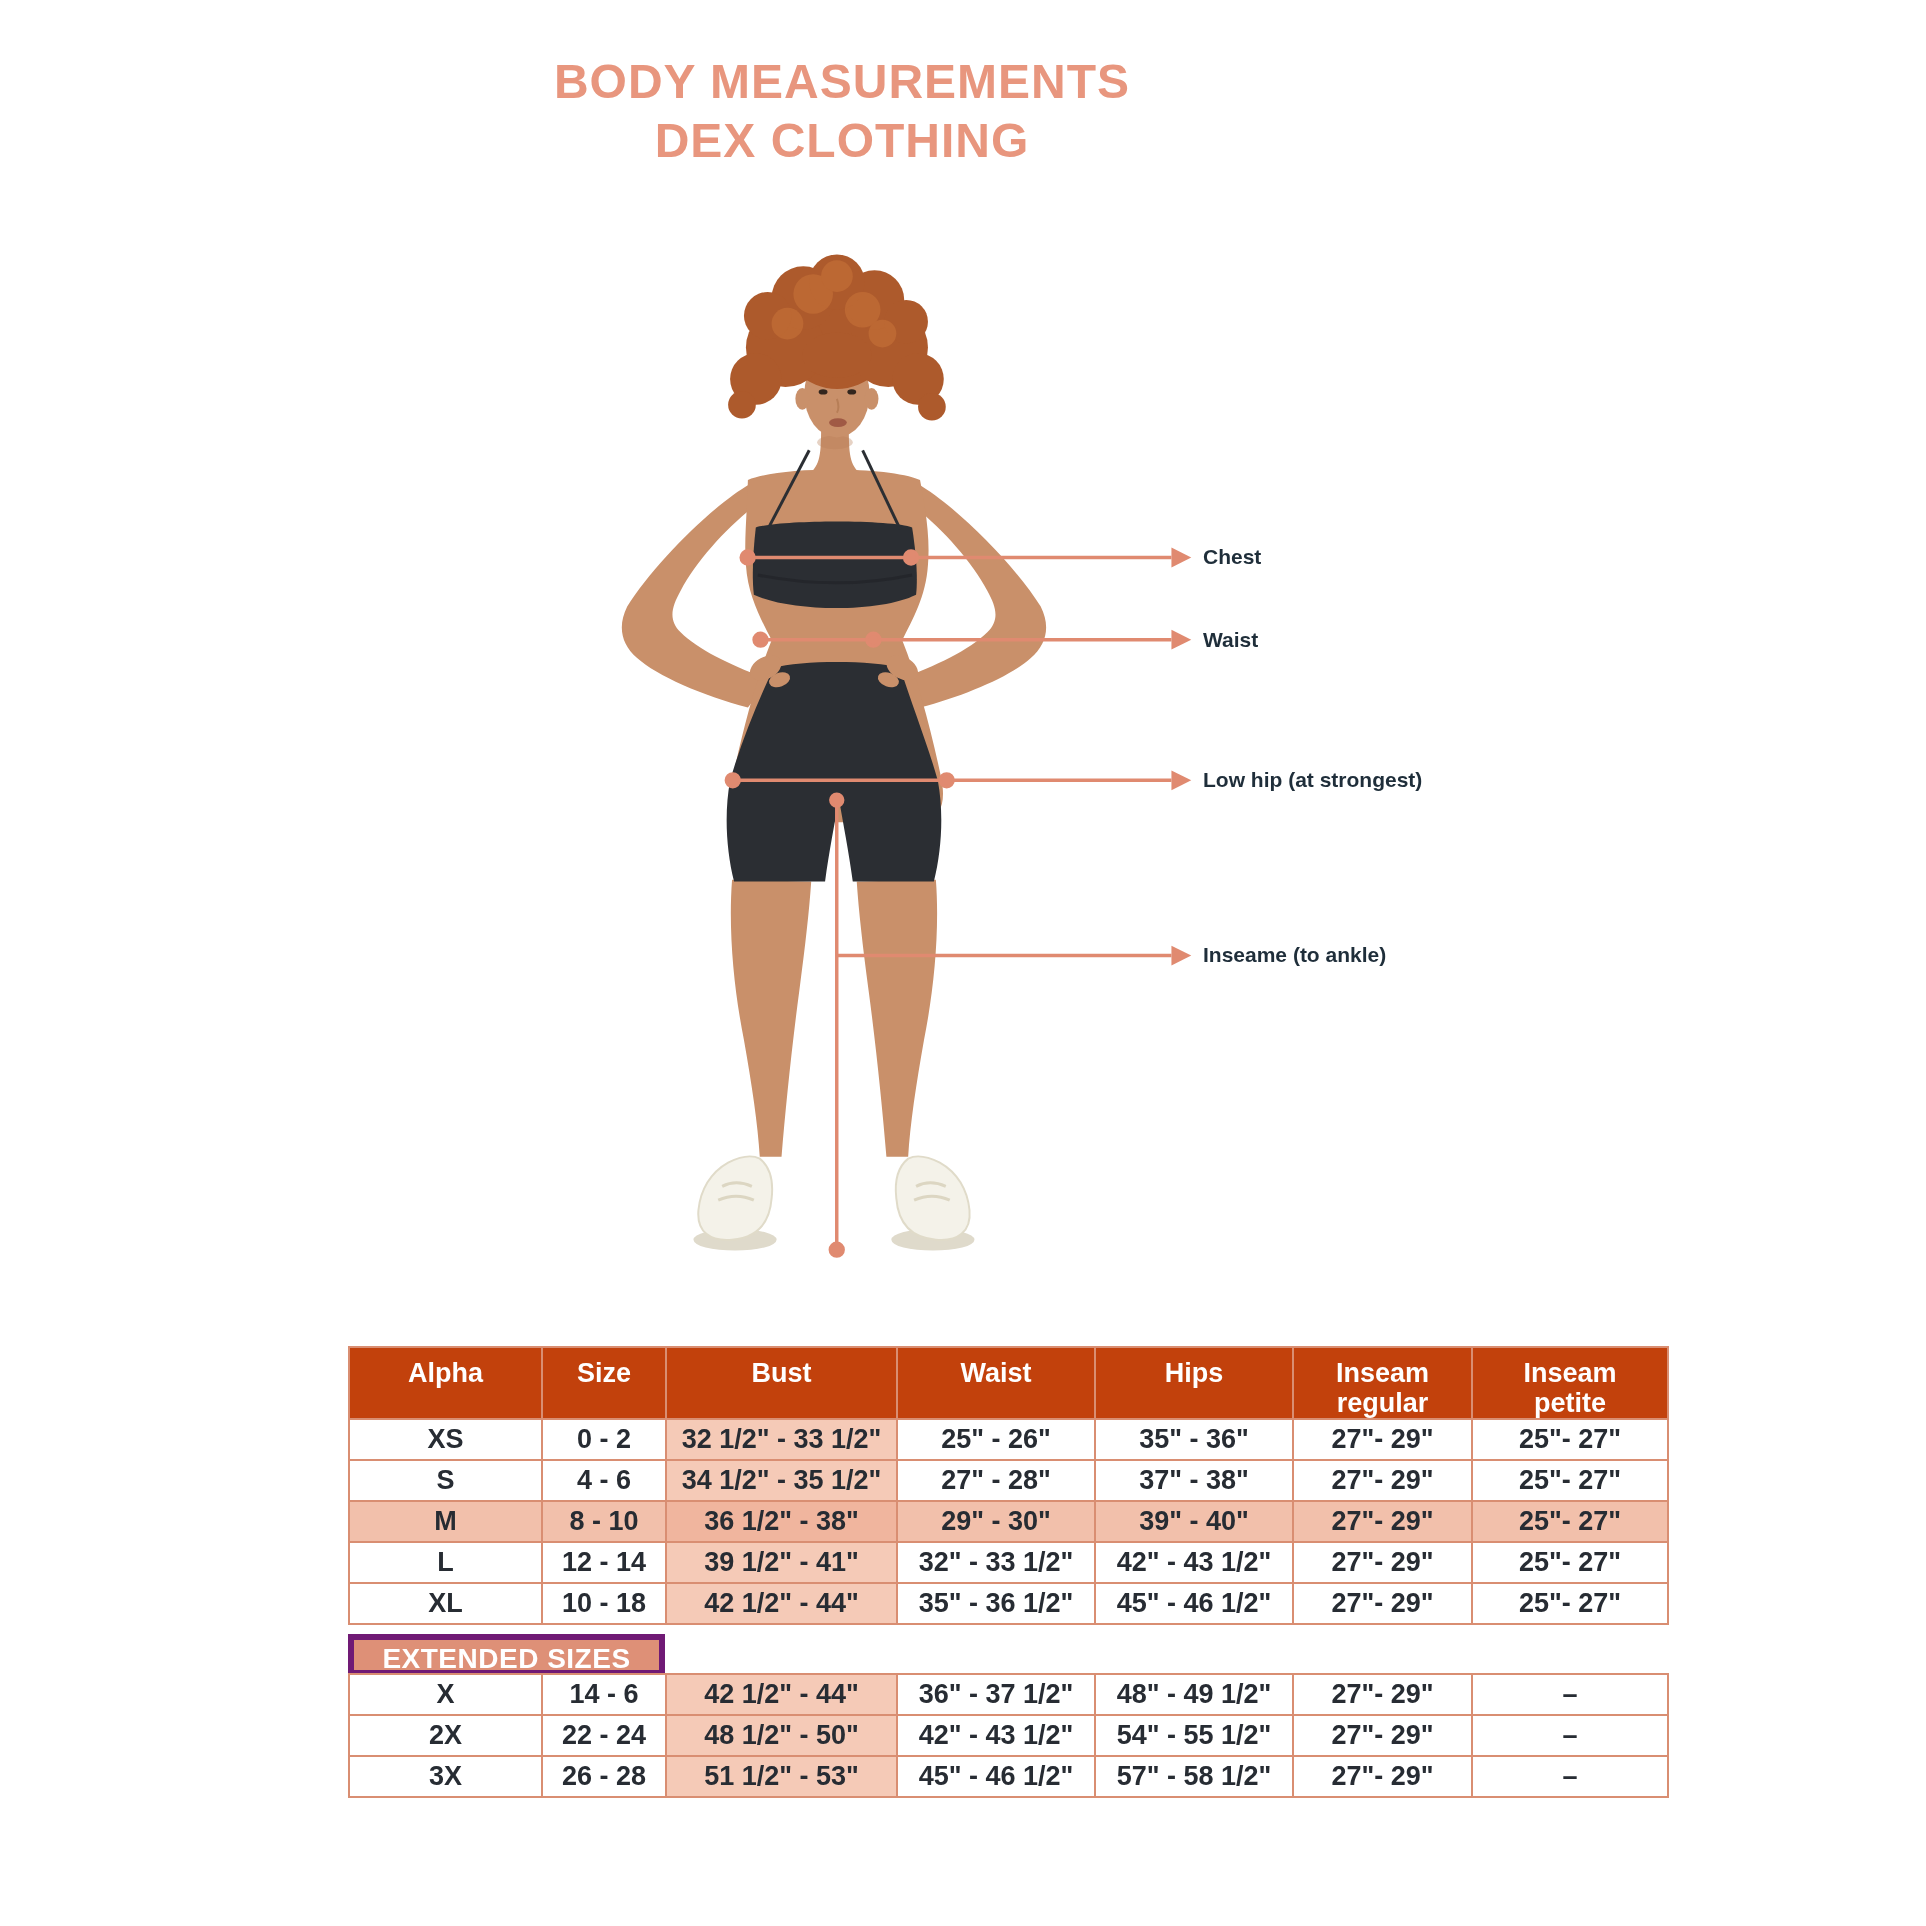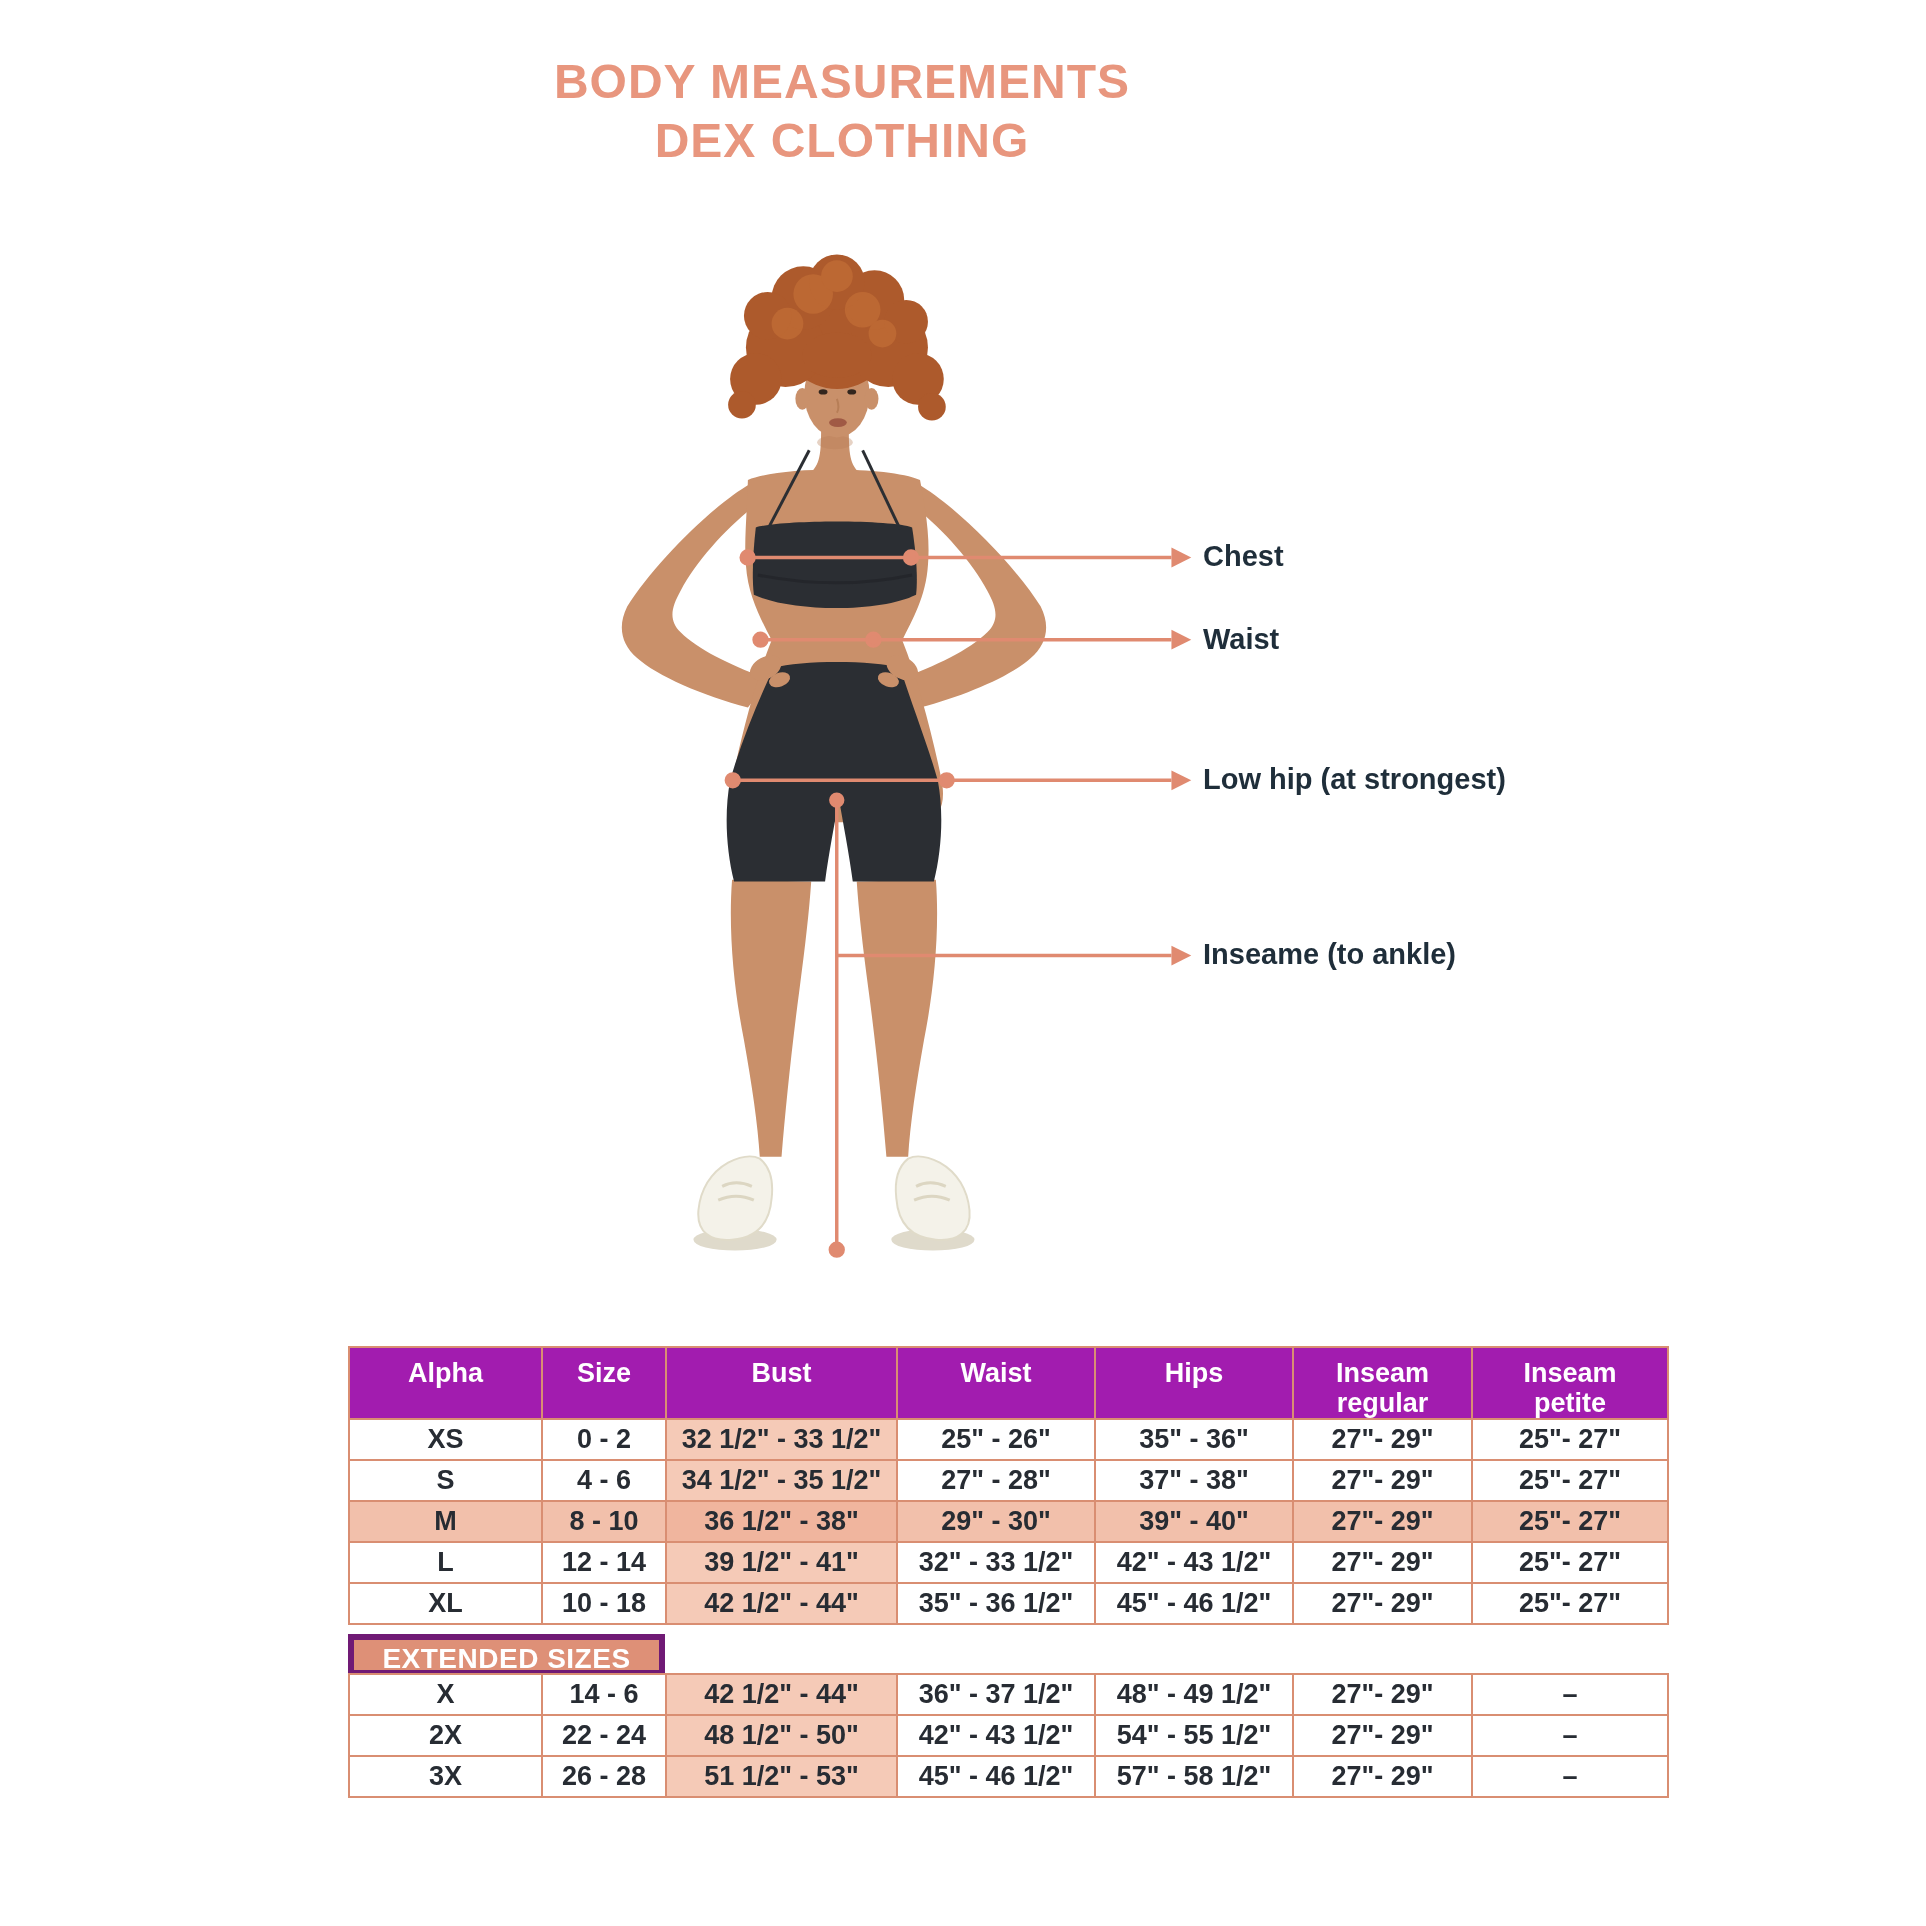--- a/index.html
+++ b/index.html
@@ -8,29 +8,29 @@
           font-family:"Liberation Sans", sans-serif; }
 
   
   .title { position:absolute; top:53px; left:149px; width:1386px; text-align:center;
            font-size:48px; font-weight:700; letter-spacing:1px; color:#e8967e; line-height:1.22; }
 
   
   .model-svg { position:absolute; left:554px; top:238px; width:554px; height:1030px; }
   .annot-svg { position:absolute; left:0; top:0; width:1927px; height:1927px; pointer-events:none; }
   .annot-label { position:absolute; left:1203px; transform:translateY(-52%); white-space:nowrap;
-                 font-size:29px; font-weight:700; color:#1f2e3a; }
+                 font-size:21px; font-weight:700; color:#1f2e3a; }
 
   
   table.sizes { position:absolute; left:348px; border-collapse:collapse; table-layout:fixed;
                 width:1319px; background:#ffffff; }
   #main-table { top:1346px; }
   #ext-table  { top:1673px; }
   th, td { border:2px solid #d98e72; box-sizing:border-box; }
-  th { background:#a21caf; color:#ffffff; font-size:27px; font-weight:700;
+  th { background:#c2410c; color:#ffffff; font-size:27px; font-weight:700;
        vertical-align:top; padding:10px 0 0 0; height:70px; line-height:30px; }
   td { height:41px; padding:0; text-align:center; font-size:27px; font-weight:700; color:#272c33; }
   td.bust { background:#f5cab7; }
   tr.shaded td { background:#f2c0ab; }
   tr.shaded td.bust { background:#f0b59e; }
 
   .ext-header { position:absolute; left:348px; top:1634px; width:317px; height:42px;
                 background:#de9077; border:6px solid #701a75; box-sizing:border-box;
                 color:#ffffff; font-size:28px; font-weight:700; text-align:center;
                 line-height:38px; letter-spacing:0.5px; }

